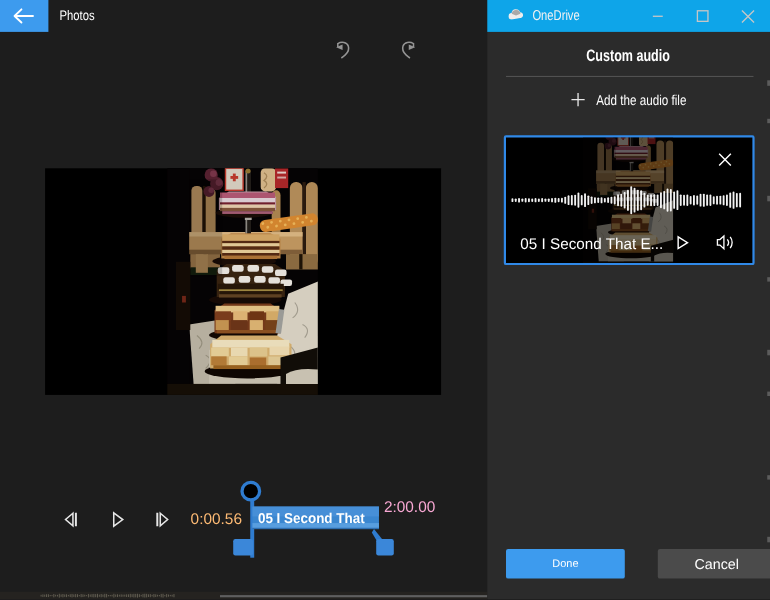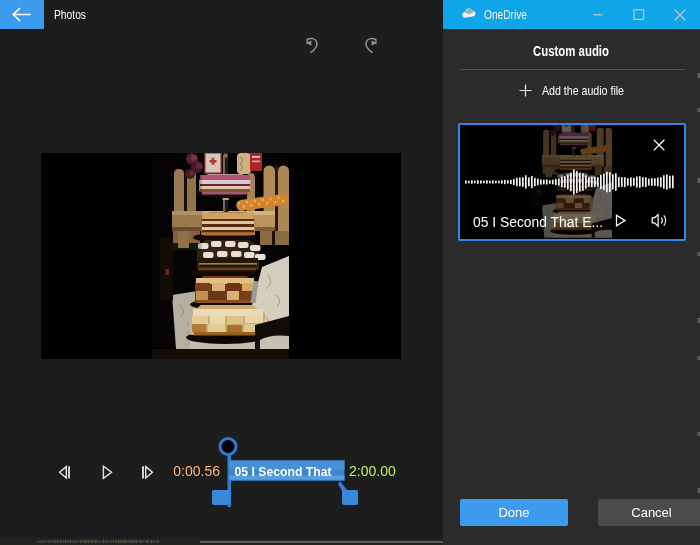--- a/index.html
+++ b/index.html
@@ -193,21 +193,21 @@
     </g>
 </svg>
 <svg class="abs" style="left:140px;top:464px;" width="16" height="17" viewBox="0 0 16 17">
  <g stroke="#e6e6e6" stroke-width="1.4" fill="none">
       <path d="M3 2.2 V14.4" stroke-width="1.8"></path>
       <path d="M5.7 2.6 L12.4 8.3 L5.7 14 Z"></path>
     </g>
 </svg>
 
 <div class="abs" style="left:145px;top:463px;width:75px;text-align:right;color:#fdba74;font-size:14px;">0:00.56</div>
-<div class="abs" style="left:349px;top:463px;color:#bef264;font-size:14px;">2:00.00</div>
+<div class="abs" style="left:349px;top:452px;color:#f9a8d4;font-size:14px;">2:00.00</div>
 
 <svg class="abs" style="left:205px;top:434px;" width="165" height="75" viewBox="0 0 165 75">
   <rect x="22.5" y="21" width="3.6" height="52" fill="#2f7cd0"></rect>
   <path d="M135 47 L143 57 L139 60 L133 50 Z" fill="#2f7cd0"></path>
   <rect x="7" y="56" width="18" height="15" rx="2" fill="#3b87d9"></rect>
   <rect x="137" y="56" width="16" height="15" rx="2" fill="#3b87d9"></rect>
   <rect x="24.5" y="26.5" width="115" height="20.5" fill="#3a86cf"></rect>
   <rect x="24.5" y="26.5" width="115" height="9" fill="#478fd7"></rect>
   <rect x="24.5" y="41.5" width="115" height="4.5" fill="#589edf"></rect>
   <rect x="24.5" y="45.8" width="115" height="1.2" fill="#2f6fb0"></rect>
@@ -425,14 +425,14 @@
       <rect x="0.5" y="108" width="2.5" height="4"></rect>
       <rect x="0.5" y="178" width="2.5" height="5"></rect>
       <rect x="0.5" y="252" width="2.5" height="4"></rect>
       <rect x="0.5" y="318" width="2.5" height="5"></rect>
       <rect x="0.5" y="356" width="2.5" height="4"></rect>
       <rect x="0.5" y="432" width="2.5" height="4"></rect>
       <rect x="0.5" y="488" width="2.5" height="5"></rect>
     </g>
 </svg>
 
-<div class="abs" style="left:460px;top:499px;width:108px;height:27px;background:#3d9bee;border-radius:2px;color:#ffffff;font-size:13px;text-align:center;line-height:27px;">Done</div>
+<div class="abs" style="left:460px;top:499px;width:108px;height:27px;background:#3d9bee;border-radius:2px;color:#ffffff;font-size:10px;text-align:center;line-height:27px;">Done</div>
 <div class="abs" style="left:598px;top:499px;width:107px;height:27px;background:#4b4b4b;border-radius:2px;color:#ffffff;font-size:13px;text-align:center;line-height:27px;">Cancel</div>
 
 </body></html>

